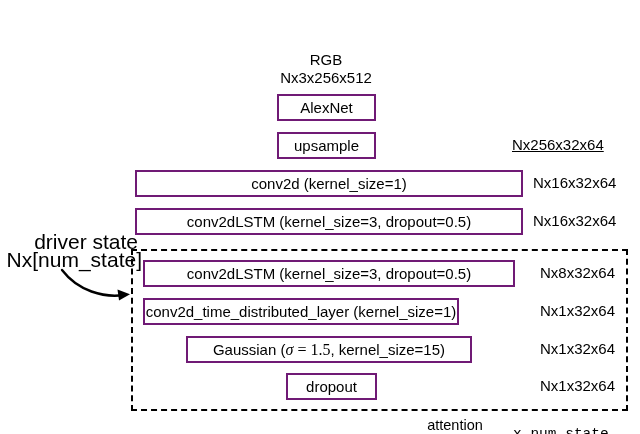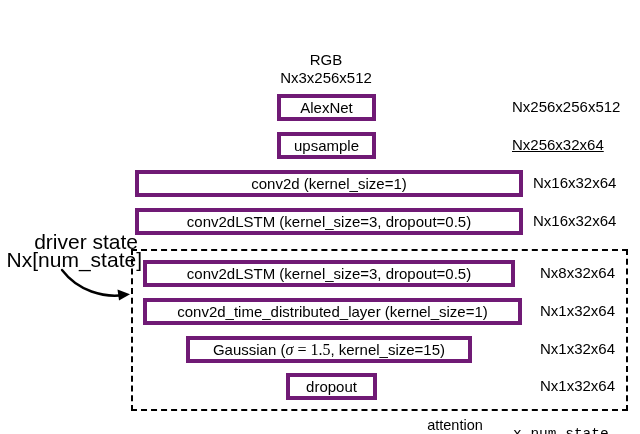--- a/index.html
+++ b/index.html
@@ -41,21 +41,21 @@
   }
   .bottom-note {
     font-size: 14.5px;
     text-align: center;
   }
 
   
   .node {
     position: absolute;
     box-sizing: border-box;
-    border: 4px solid #701a75;
+    border: 2px solid #701a75;
     background: #ffffff;
     display: flex;
     align-items: center;
     justify-content: center;
     font-size: 15px;
     color: #000;
     white-space: nowrap;
   }
 
   
@@ -106,35 +106,34 @@
   </div>
 
   <div class="node" style="left:135px; top:160px; width:388px; height:27px;">
     <span>conv2dLSTM (kernel_size=3, dropout=0.5)</span>
   </div>
 
   <div class="node" style="left:143px; top:212px; width:372px; height:27px;">
     <span>conv2dLSTM (kernel_size=3, dropout=0.5)</span>
   </div>
 
-  <div class="node" style="left:143px; top:250px; width:379px; height:27px;">
+  <div class="node" style="left:143px; top:250px; width:316px; height:27px;">
     <span>conv2d_time_distributed_layer (kernel_size=1)</span>
   </div>
 
   <div class="node" style="left:186px; top:288px; width:286px; height:27px;">
     <span>
       <span>Gaussian (</span><span class="math-italic">σ</span><span class="math-roman">&nbsp;</span><span class="math-roman">=</span><span class="math-roman">&nbsp;</span><span class="math-roman">1.5</span><span>, kernel_size=15)</span>
     </span>
   </div>
 
   <div class="node" style="left:286px; top:325px; width:91px; height:27px;">
     <span>dropout</span>
   </div>
 
-  <div class="text shape-label" style="left:512px; top:50px;">Nx256x256x512</div>
   <div class="text shape-label" style="left:512px; top:88px;text-decoration:underline;">Nx256x32x64</div>
   <div class="text shape-label" style="left:533px; top:126px;">Nx16x32x64</div>
   <div class="text shape-label" style="left:533px; top:164px;">Nx16x32x64</div>
   <div class="text shape-label" style="left:540px; top:216px;">Nx8x32x64</div>
   <div class="text shape-label" style="left:540px; top:254px;">Nx1x32x64</div>
   <div class="text shape-label" style="left:540px; top:292px;">Nx1x32x64</div>
   <div class="text shape-label" style="left:540px; top:329px;">Nx1x32x64</div>
 
   <div class="text side-note" style="left:8px; top:182px; width:130px;">driver state</div>
   <div class="text side-note" style="left:4px; top:200px; width:138px;">Nx[num_state]</div>

